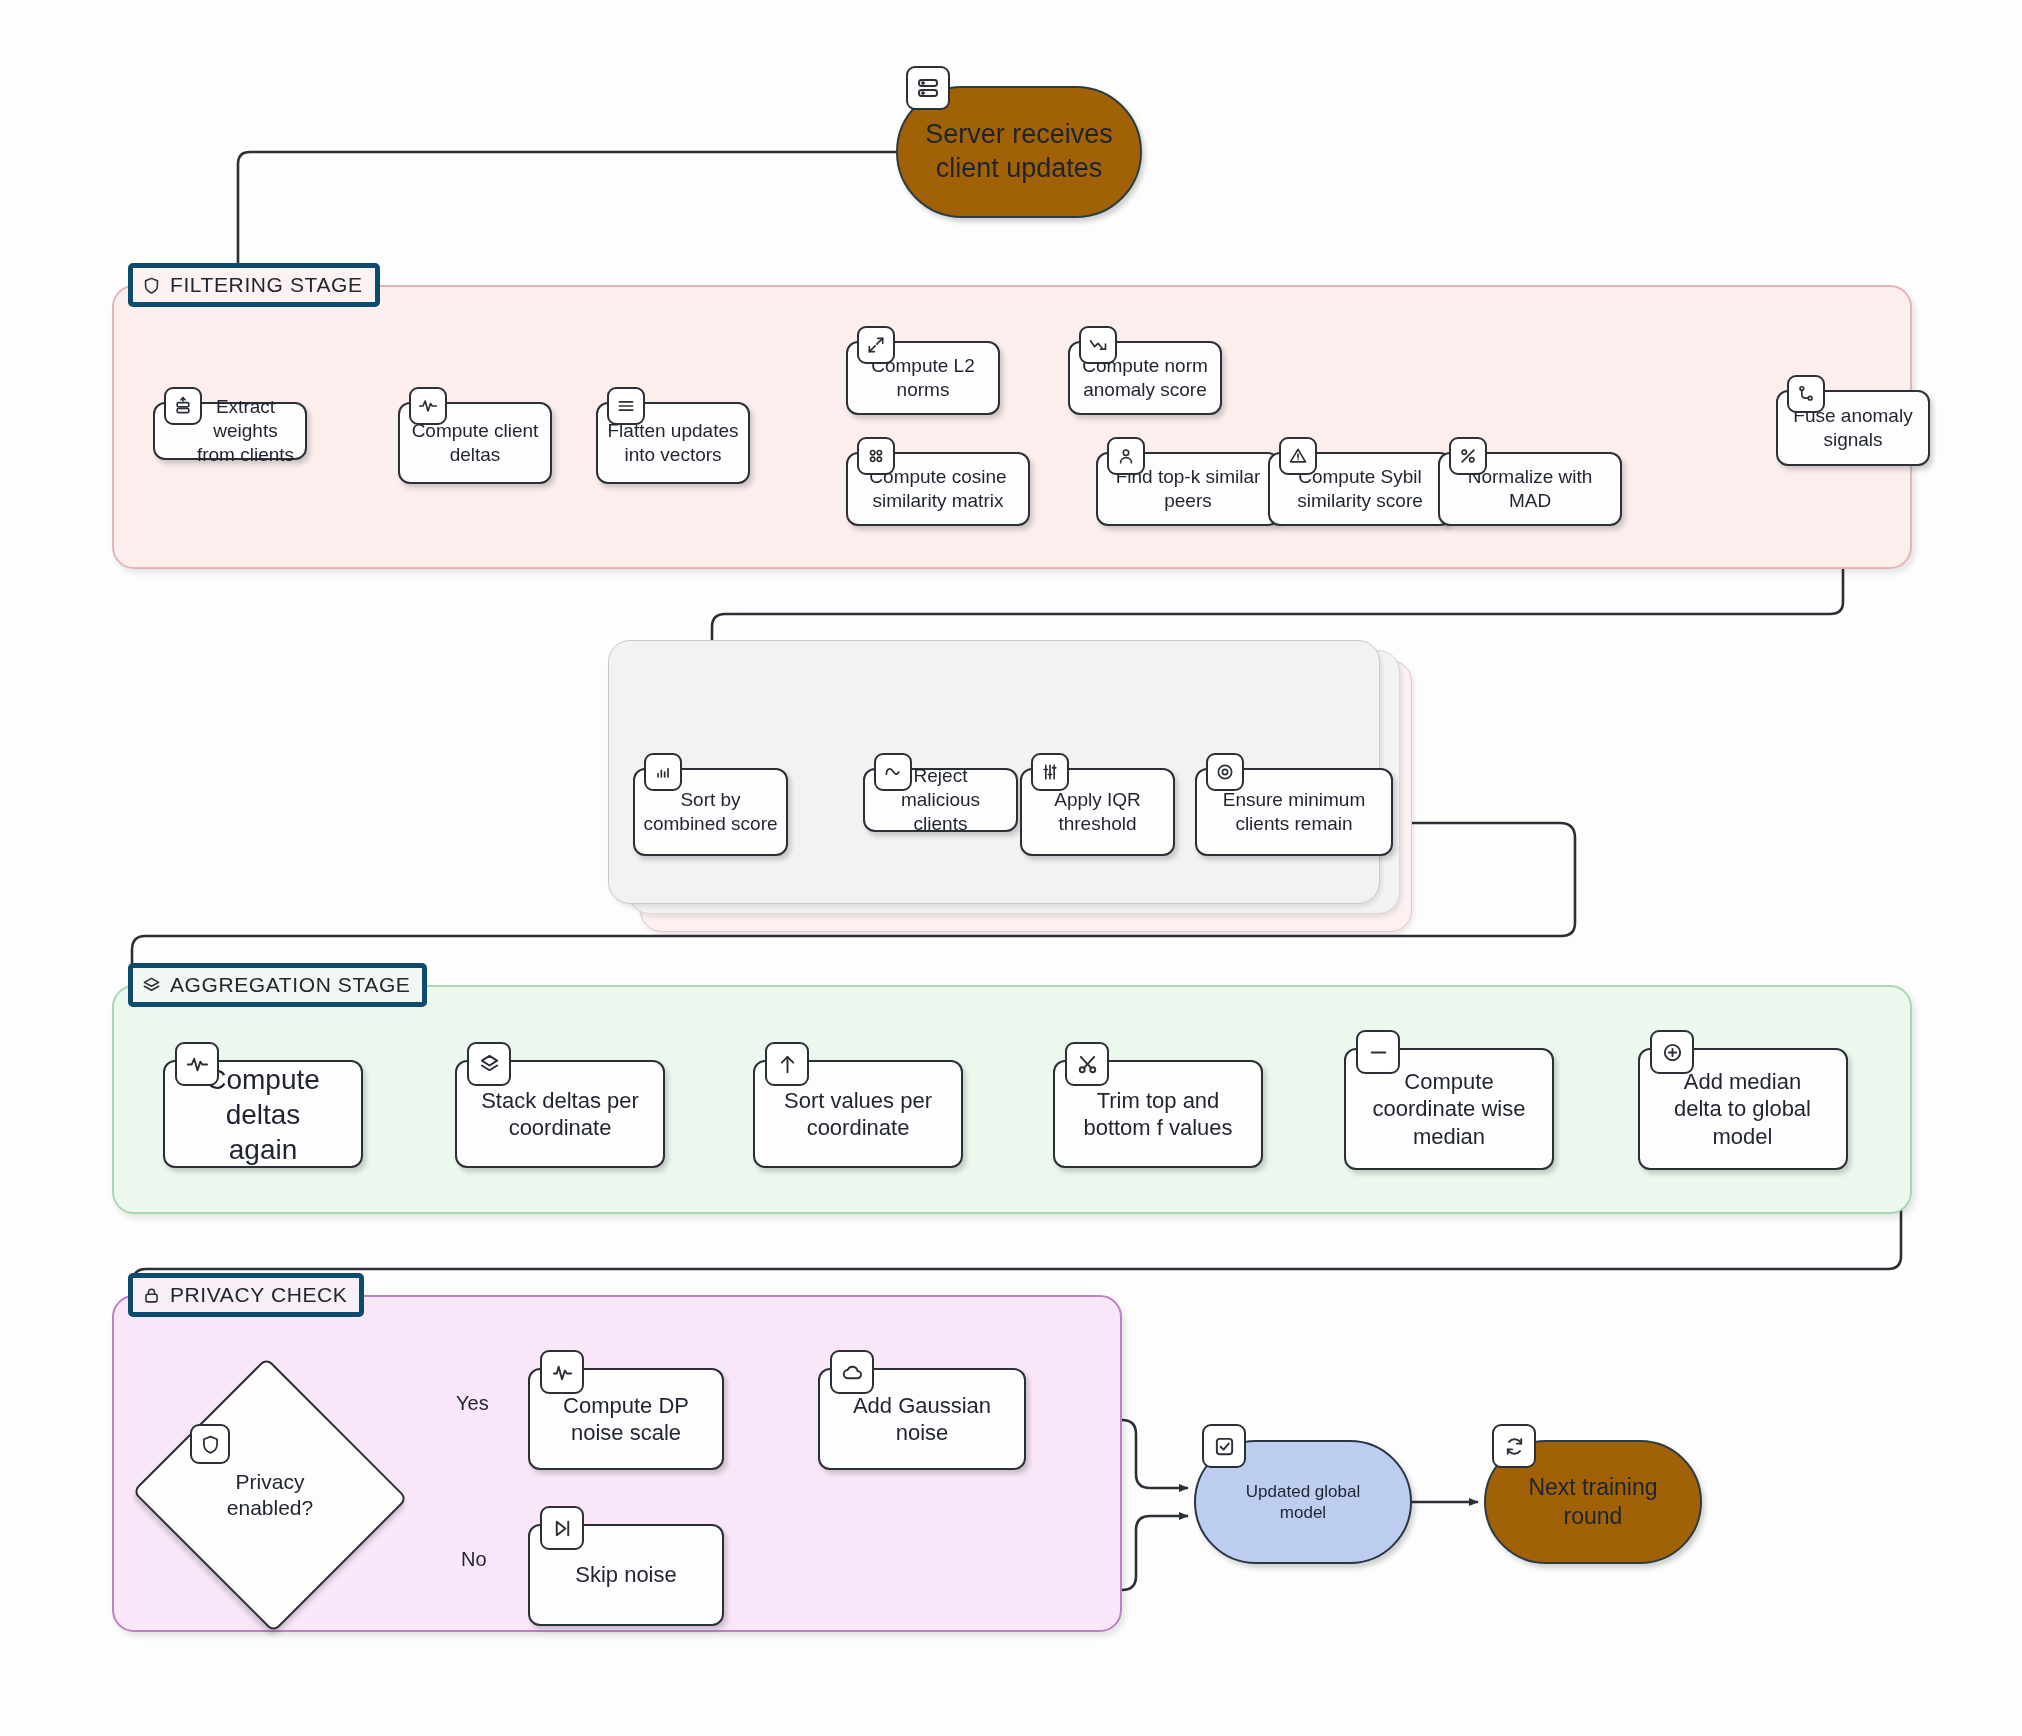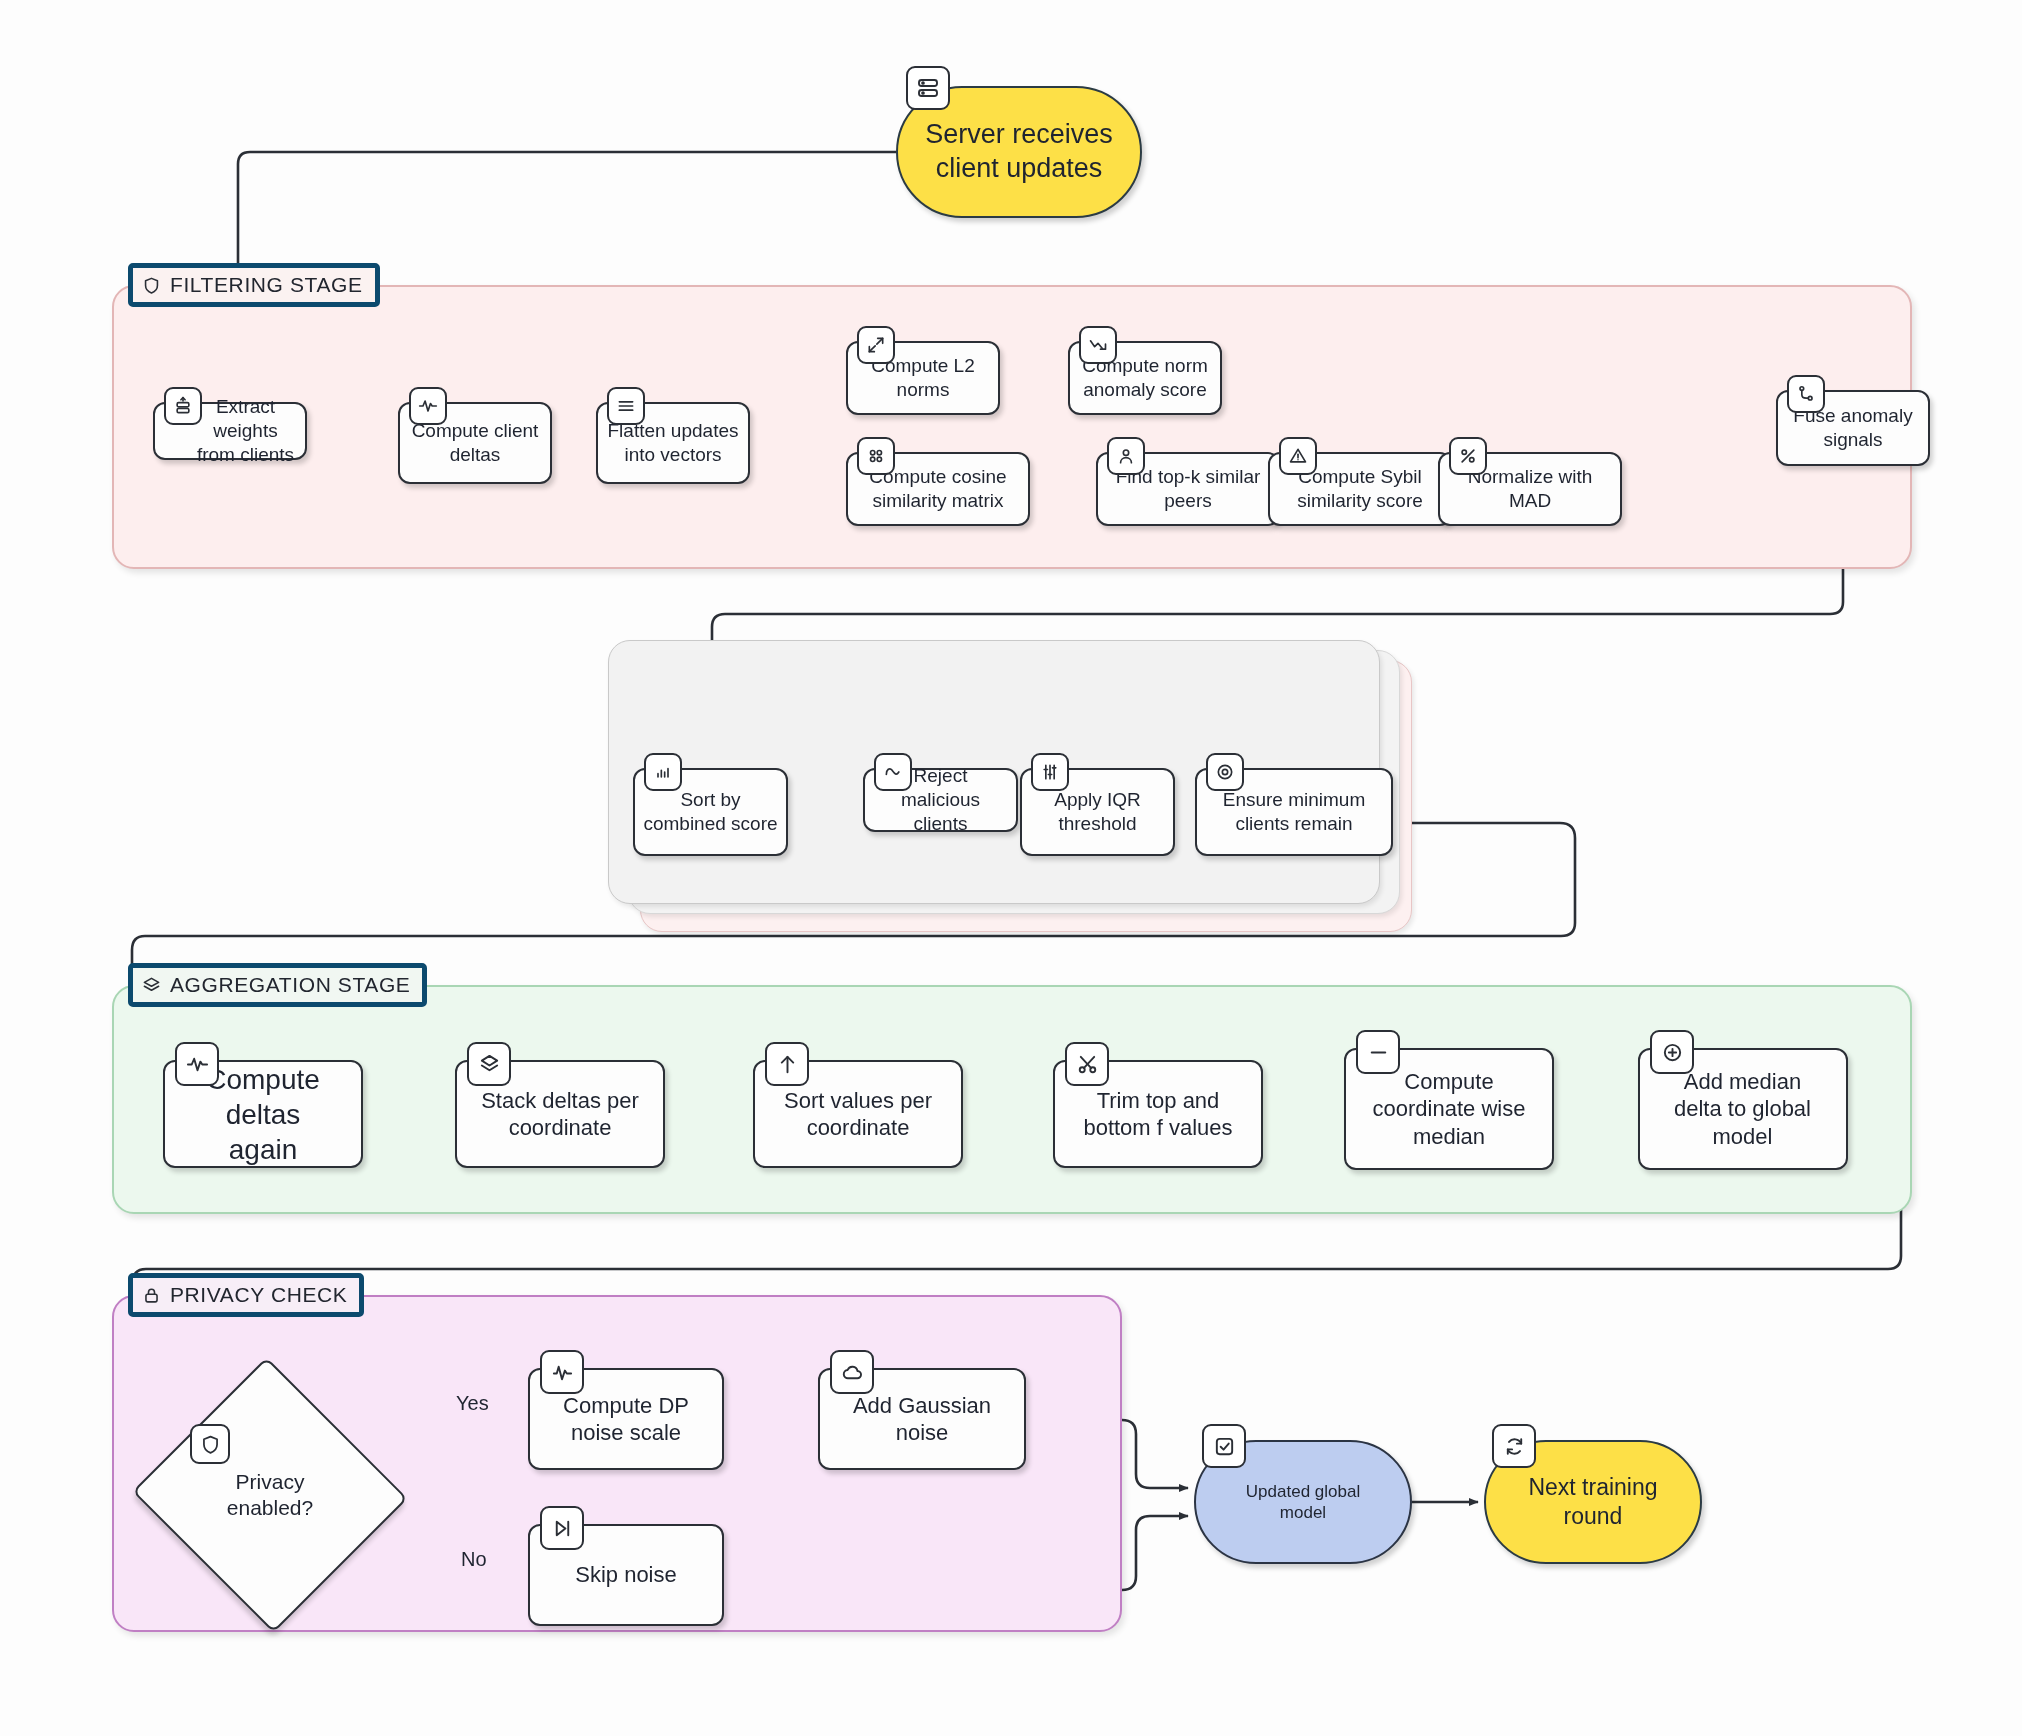--- a/index.html
+++ b/index.html
@@ -27,21 +27,21 @@
   .stack-back2{background:#fdf0f0;border:1px solid #e8c6c6;}
   .stack-back1{background:#f3f3f3;border:1px solid #d8d8d8;}
   .stack-front{background:#f2f2f2;border:1px solid #c9c9c9;}
 
   
   .node{position:absolute;box-sizing:border-box;background:#fdfdfd;
         border:2.5px solid #2b2f36;border-radius:12px;
         display:flex;align-items:center;justify-content:center;text-align:center;
         box-shadow:3px 4px 5px rgba(0,0,0,.18);padding:6px 8px;line-height:1.25;}
   .node .lbl{display:block;}
-  .node.terminal{border-radius:999px;background:#fde047;border-color:#2b3b44;}
+  .node.terminal{border-radius:999px;background:#a16207;border-color:#2b3b44;}
   .node.result{border-radius:999px;background:#bdcdf0;border-color:#2b3444;}
   .node.decision{border:none;background:none;box-shadow:none;}
   .diamond-shape{position:absolute;inset:0;background:#fdfdfd;border:2.5px solid #2b2f36;
         transform:rotate(45deg);border-radius:8px;box-shadow:3px 4px 5px rgba(0,0,0,.18);}
   .diamond-text{position:relative;z-index:2;text-align:center;line-height:1.25;}
 
   
   .badge{position:absolute;left:10px;top:-20px;width:40px;height:40px;
       background:#fff;border:2.5px solid #2b2f36;border-radius:9px;
       display:flex;align-items:center;justify-content:center;z-index:5;}

